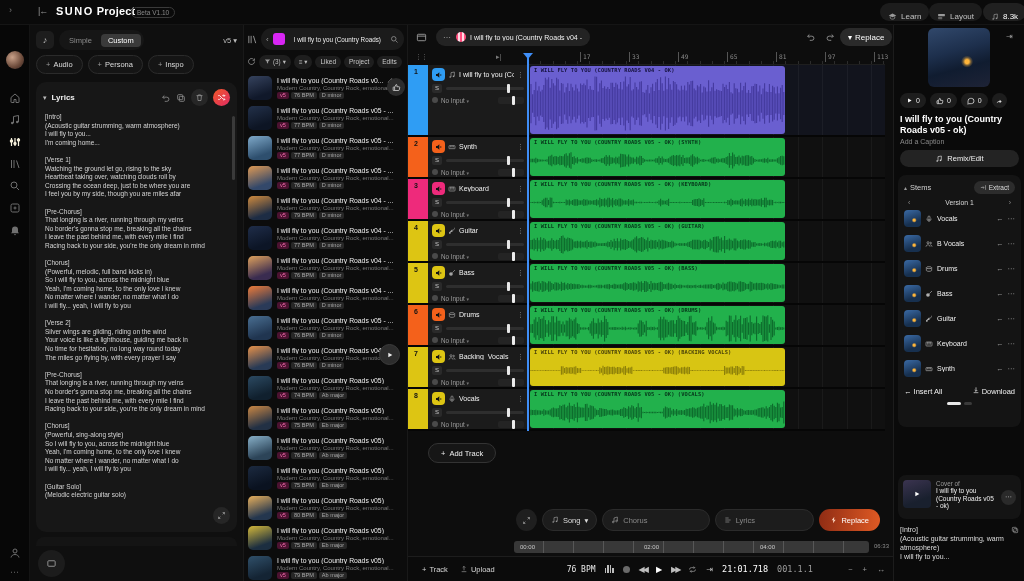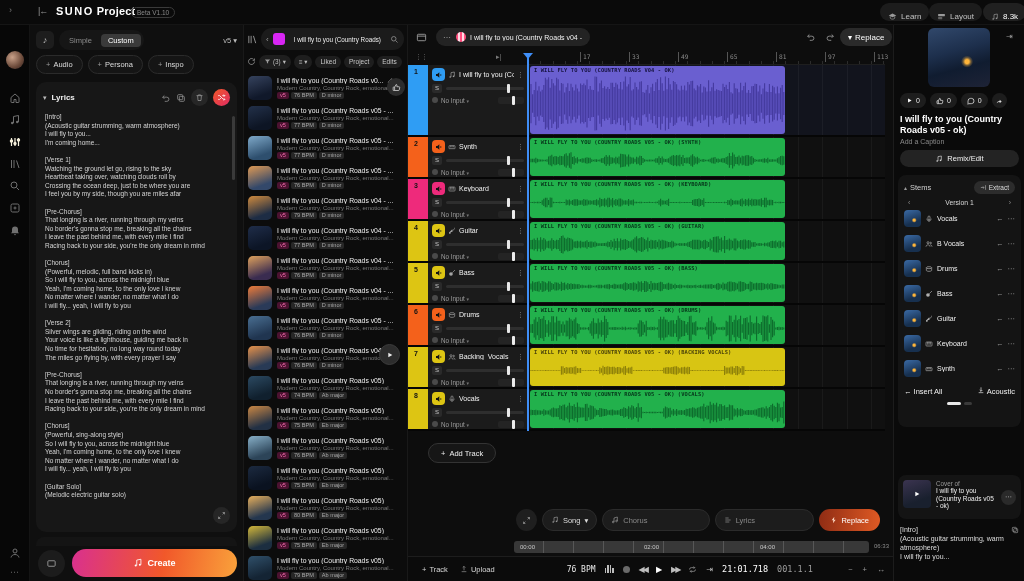--- a/index.html
+++ b/index.html
@@ -376,30 +376,20 @@
     </div>
     <div id="next-card"></div>
     <div id="create-row">
       <span id="kb-btn">
           <span class="ic" style="width:11px;height:11px">
             <svg viewBox="0 0 24 24" fill="none" stroke="currentColor" stroke-width="2">
               <rect x="4" y="6" width="16" height="12" rx="2"></rect>
             </svg>
           </span>
         </span>
-      <div id="create-btn">
-          <span class="ic" style="width:10px;height:10px;color:#fff">
-            <svg viewBox="0 0 24 24">
-              <path d="M9 18V5l10-2v13" fill="none" stroke="currentColor" stroke-width="2"></path>
-              <circle cx="6.5" cy="18" r="2.5" fill="currentColor"></circle>
-              <circle cx="16.5" cy="16" r="2.5" fill="currentColor"></circle>
-            </svg>
-          </span>
-          <span>Create</span>
-        </div>
     </div>
   </div>
 
   <div id="library-panel">
     <div id="lib-head">
       <span class="ic" style="width:11px;height:11px">
           <svg viewBox="0 0 24 24" fill="none" stroke="currentColor" stroke-width="2">
             <path d="M4 4v16M9 4v16M14 4l5 16"></path>
           </svg>
         </span>
@@ -1335,21 +1325,21 @@
             </span>
             <span class="stname">Synth</span>
             <span class="stctl">←</span>
             <span class="stctl">⋯</span>
           </div>
         </div>
       <div id="stems-foot">
         <span>← <span>Insert All</span></span>
         <span><span class="ic" style="width:8px;height:8px;color:#eee"><svg viewBox="0 0 24 24" fill="none" stroke="currentColor" stroke-width="2">
                 <path d="M12 4v12m0 0l-4-4m4 4l4-4M5 20h14"></path>
-              </svg></span> <span>Acoustic</span></span>
+              </svg></span> <span>Download</span></span>
       </div>
       <div id="stem-dots">
           <span class="d1"></span>
           <span class="d2"></span>
         </div>
     </div>
 
 
     <div id="cover-card">
       <div id="cover-th">

